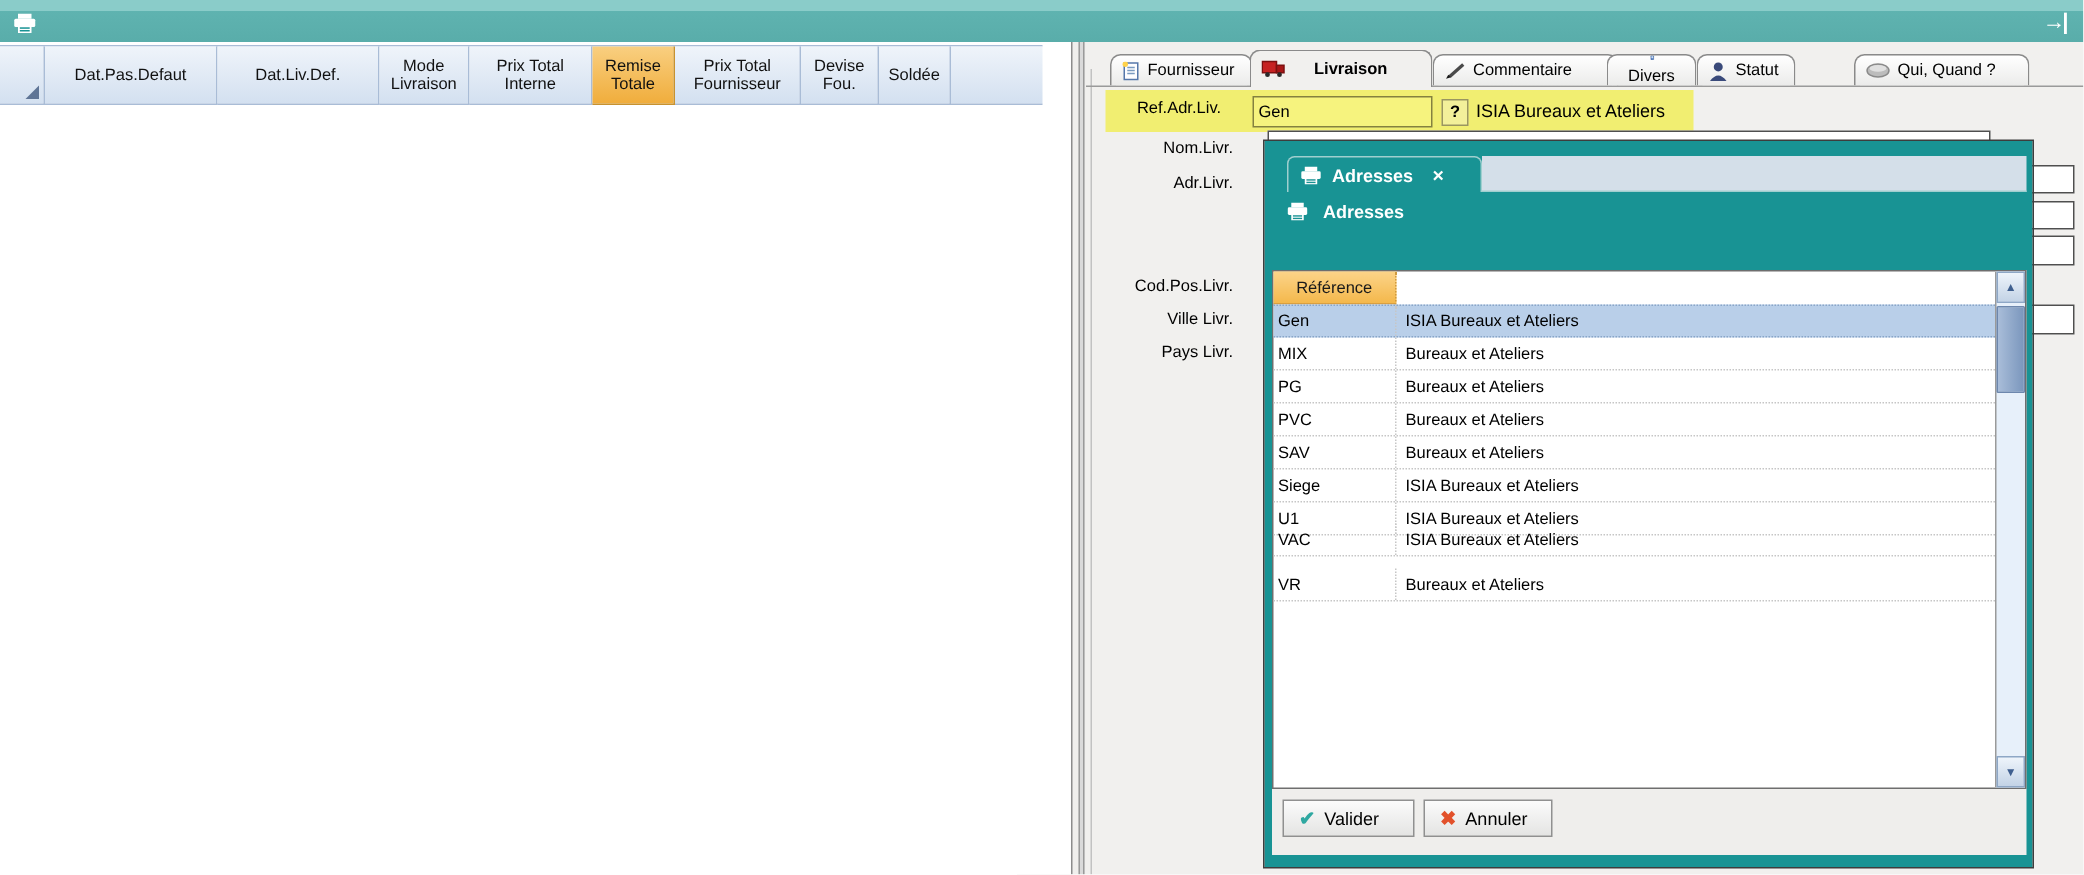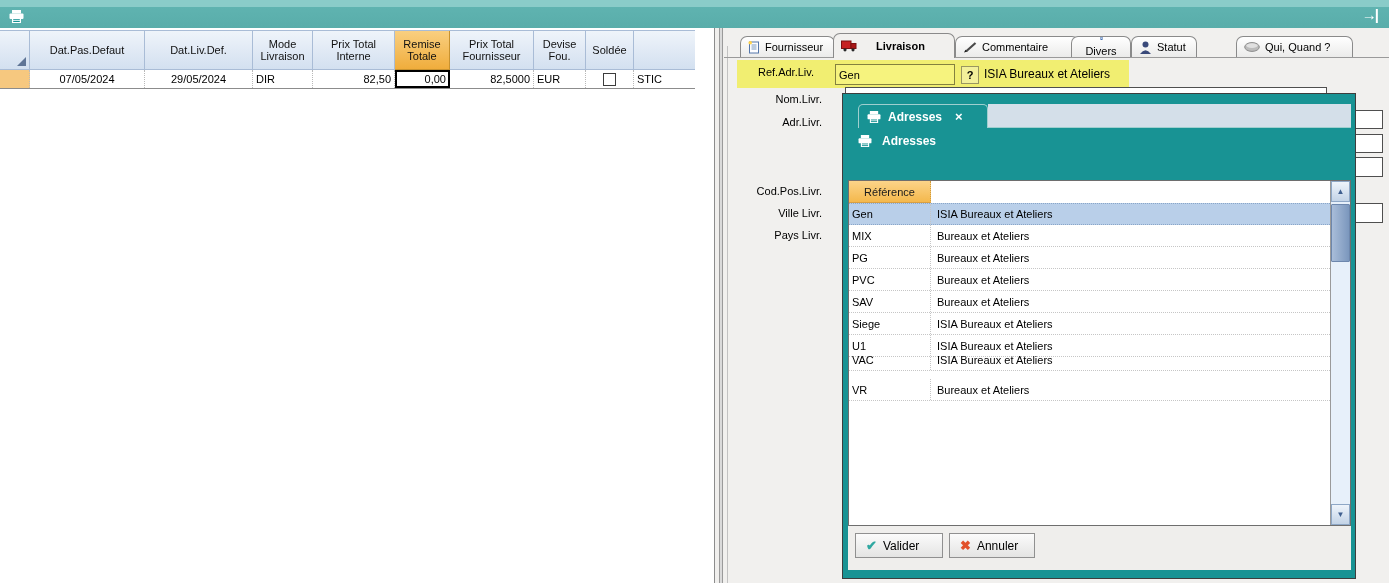--- a/index.html
+++ b/index.html
@@ -114,34 +114,20 @@
       <div class="hc w1">Dat.Pas.Defaut</div>
       <div class="hc w2">Dat.Liv.Def.</div>
       <div class="hc w3">Mode Livraison</div>
       <div class="hc w4">Prix Total Interne</div>
       <div class="hc w5 orange">Remise Totale</div>
       <div class="hc w6">Prix Total Fournisseur</div>
       <div class="hc w7">Devise Fou.</div>
       <div class="hc w8">Soldée</div>
       <div class="hc w9"></div>
     </div>
-    <div class="grid-row">
-      <div class="dc w-sel marker"></div>
-      <div class="dc w1 center">07/05/2024</div>
-      <div class="dc w2 center">29/05/2024</div>
-      <div class="dc w3">DIR</div>
-      <div class="dc w4 right">82,50</div>
-      <div class="dc w5 right selcell">0,00</div>
-      <div class="dc w6 right">82,5000</div>
-      <div class="dc w7">EUR</div>
-      <div class="dc w8 center">
-          <span class="checkbox"></span>
-        </div>
-      <div class="dc w9">STIC</div>
-    </div>
   </div>
 
   <div class="abs divider">
       <span class="ridge"></span>
     </div>
 
   <div class="abs right-panel">
     <div class="groupline"></div>
     <div class="tabline"></div>
 

